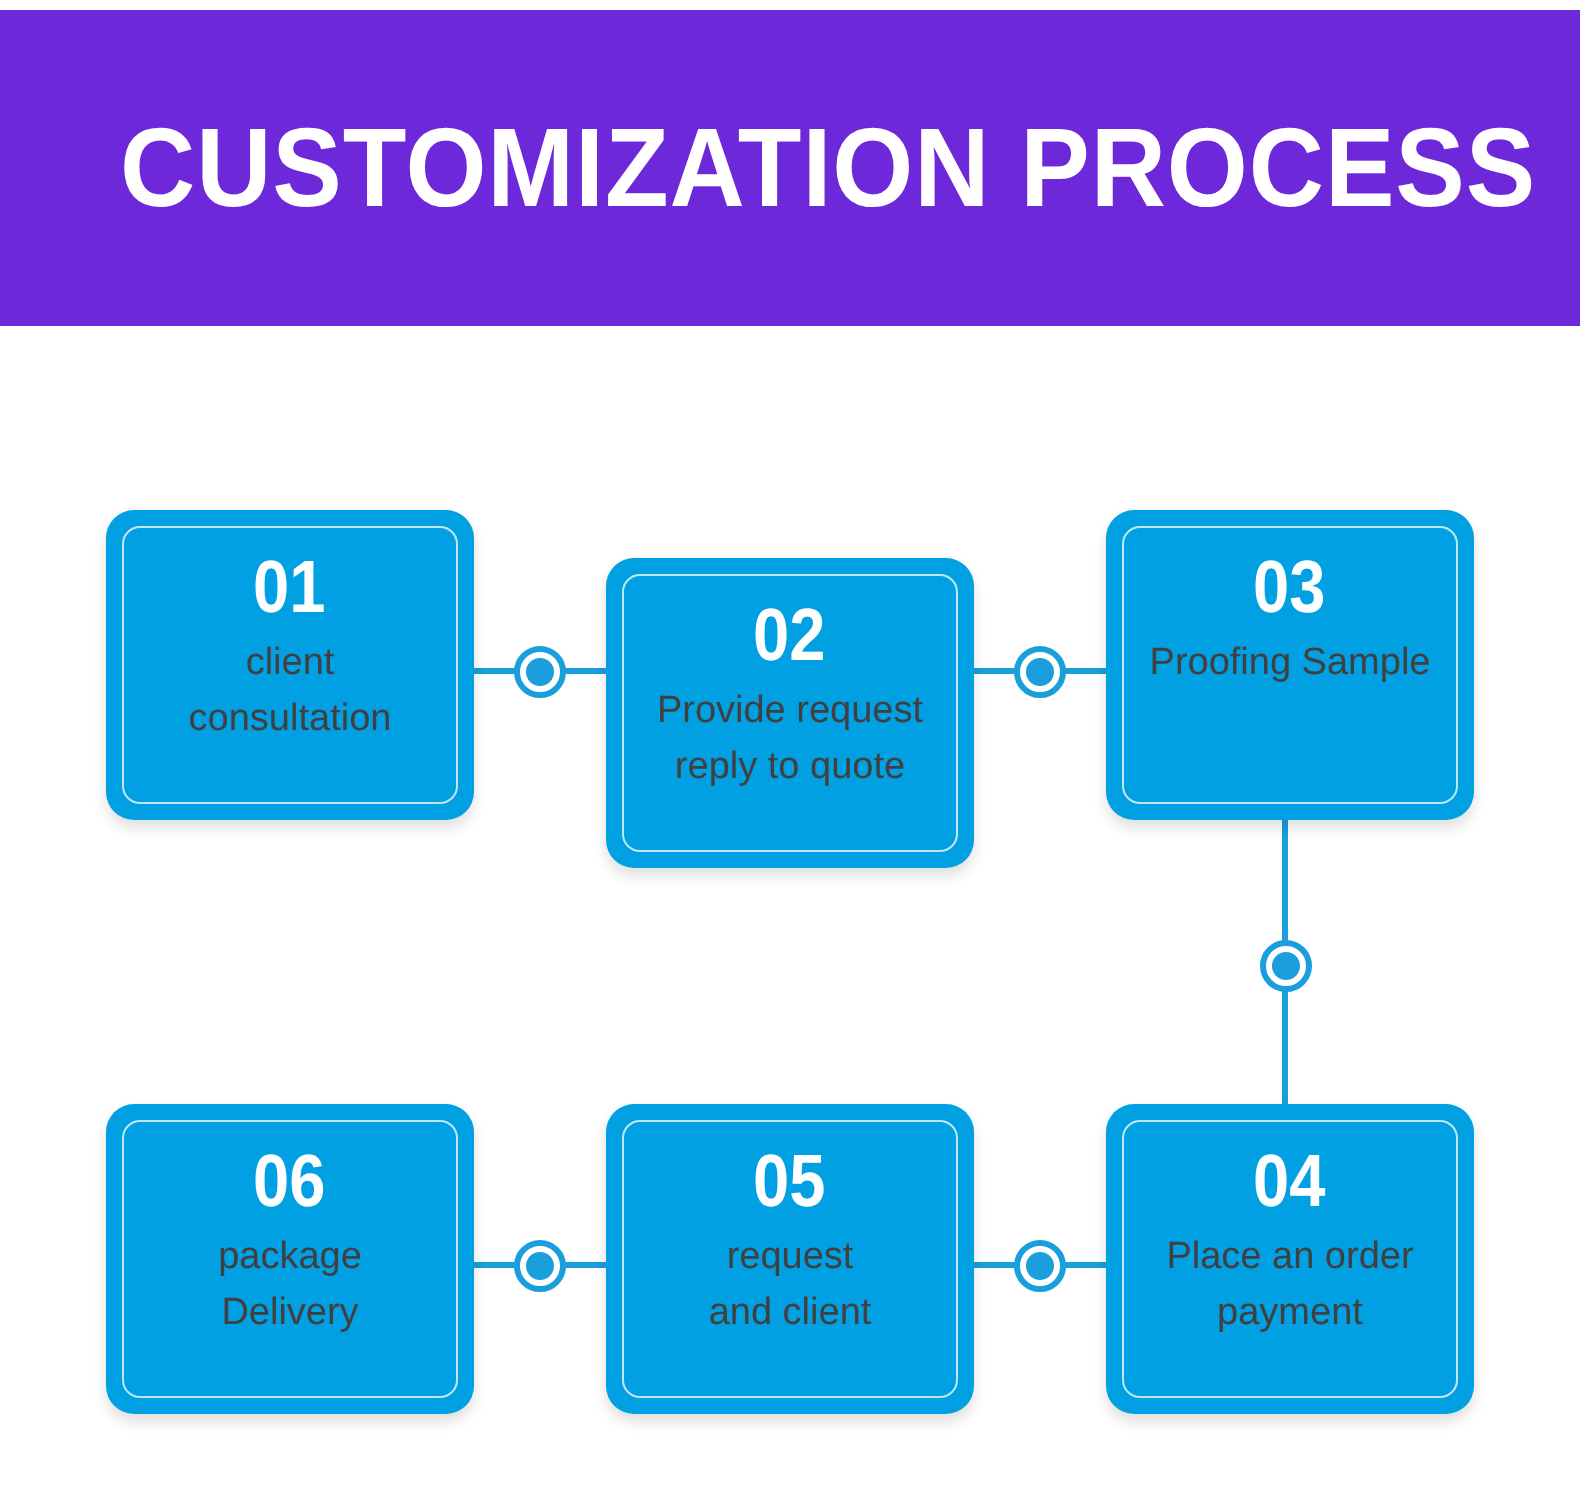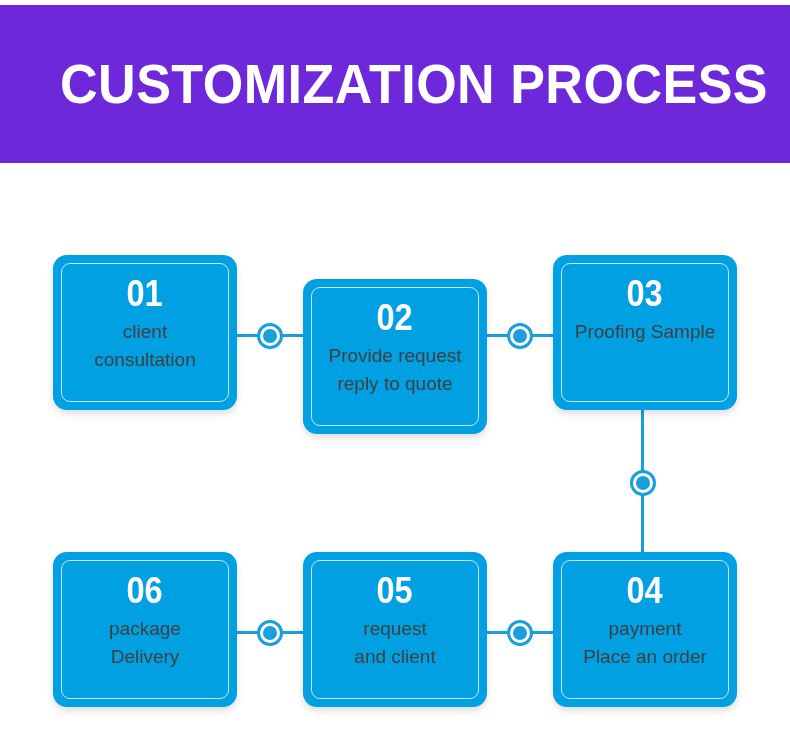--- a/index.html
+++ b/index.html
@@ -166,22 +166,22 @@
       <div class="step-label">
         <span class="line">Proofing Sample</span>
       </div>
     </div>
   </div>
 
   <div class="step-card" style="left:553px; top:389px;">
     <div class="step-card-inner">
       <div class="step-number">04</div>
       <div class="step-label">
+        <span class="line">Place an order</span>
         <span class="line">payment</span>
-        <span class="line">Place an order</span>
       </div>
     </div>
   </div>
 
   <div class="step-card" style="left:303px; top:389px;">
     <div class="step-card-inner">
       <div class="step-number">05</div>
       <div class="step-label">
         <span class="line">request</span>
         <span class="line">and client</span>

